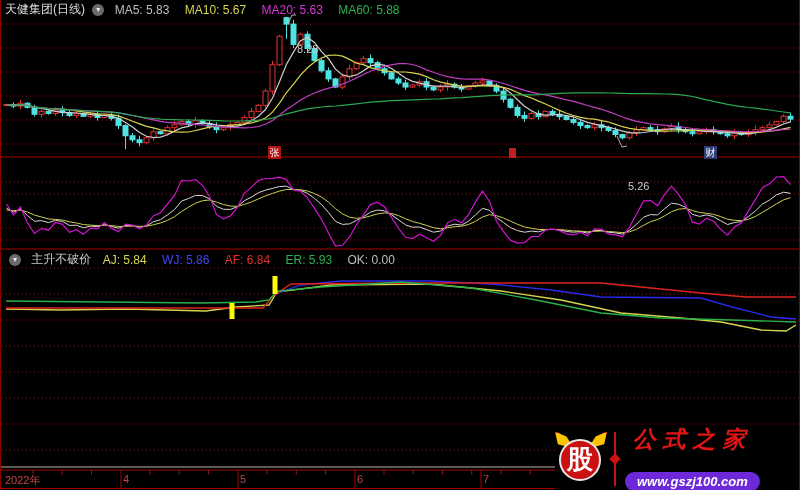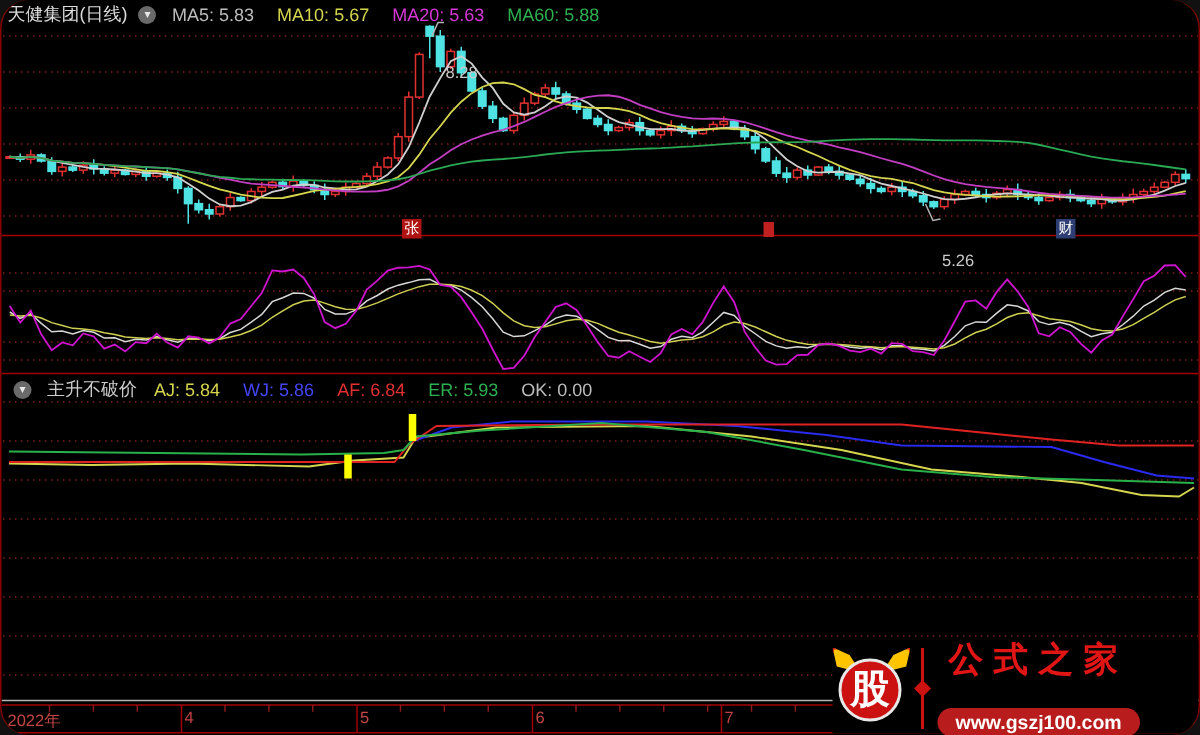--- a/index.html
+++ b/index.html
@@ -1,21 +1,20 @@
 <!DOCTYPE html>
 <html><head>
 <meta charset="utf-8">
 <style>
   html,body{margin:0;padding:0;background:#111;}
   .screen{
     position:relative;width:800px;height:490px;background:#000;overflow:hidden;
     font-family:"Liberation Sans", sans-serif;
     border-left:1px solid #8a0000;border-right:1px solid #8a0000;
     box-sizing:border-box;
-    border-radius:19px;
   }
   #chart-svg{position:absolute;left:0;top:0;z-index:0;}
   .p-header{position:absolute;left:4px;z-index:2;font-size:12px;white-space:nowrap;}
   .p-header span{vertical-align:middle;}
   .p1{top:1px;}
   .p2{top:159px;}
   .p3{top:251px;}
   .title{color:#dcdcdc;}
   .iname{color:#cccccc;margin-right:8px;}
   .v{margin-right:12px;}
@@ -43,24 +42,24 @@
   .horn.l{left:0;top:0;clip-path:polygon(0 0,60% 30%,100% 100%,15% 75%);}
   .horn.r{right:0;top:0;clip-path:polygon(100% 0,40% 30%,0 100%,85% 75%);}
   .face{
     position:absolute;left:4px;top:7px;width:42px;height:42px;background:#cc1111;
     border-radius:50%;border:2px solid #e8e8e8;box-sizing:border-box;
     display:flex;align-items:center;justify-content:center;
     color:#ffffff;font-size:26px;font-weight:bold;
   }
   .logo-divider{position:relative;width:2px;height:54px;background:#cc1111;margin:0 9px 0 7px;flex:0 0 auto;}
   .diamond{position:absolute;left:-3px;top:23px;width:8px;height:8px;background:#cc1111;transform:rotate(45deg);}
-  .logo-right{display:flex;flex-direction:column;align-items:center;}
+  .logo-right{display:flex;flex-direction:column;align-items:center;font-style:italic;}
   .brand{color:#e21515;font-size:23px;font-weight:900;letter-spacing:7px;line-height:26px;white-space:nowrap;}
   .pill{
-    margin-top:20px;background:#b91c1c;color:#ffffff;font-size:13px;font-weight:bold;
+    margin-top:20px;background:#6d28d9;color:#ffffff;font-size:13px;font-weight:bold;
     border-radius:11px;padding:2px 12px;line-height:15px;white-space:nowrap;
   }
 </style>
 </head>
 <body>
 
 <div class="screen">
 
   <svg id="chart-svg" width="800" height="490">
       <g>
@@ -395,21 +394,21 @@
     <span class="v c-gray">OK: 0.00</span>
   </div>
 
   <div id="markers">
       <div class="marker" style="left: 267px; top: 146px; width: 13px; height: 13px; line-height: 13px; background: rgb(176, 18, 18);">张</div>
       <div class="marker" style="left: 703px; top: 146px; width: 13px; height: 13px; line-height: 13px; background: rgb(46, 61, 115);">财</div>
       <div class="marker" style="left: 508px; top: 148px; width: 7px; height: 10px; line-height: 10px; background: rgb(192, 32, 32);"></div>
     </div>
 
   <div class="annot" id="annot-peak" style="left: 296px; top: 7px;">8.28</div>
-  <div class="annot" id="annot-low" style="left: 627px; top: 132px;">5.26</div>
+  <div class="annot" id="annot-low" style="left: 627px; top: 144px;">5.26</div>
 
   <div class="axis-strip">
     <span class="axis-label" style="left:4px">2022年</span>
     <span id="month-labels"><span class="axis-label" style="left: 122px;">4</span><span class="axis-label" style="left: 239px;">5</span><span class="axis-label" style="left: 356px;">6</span><span class="axis-label" style="left: 482px;">7</span></span>
   </div>
 
   <div class="logo">
     <span class="bull">
       <span class="horn l"></span>
       <span class="horn r"></span>

